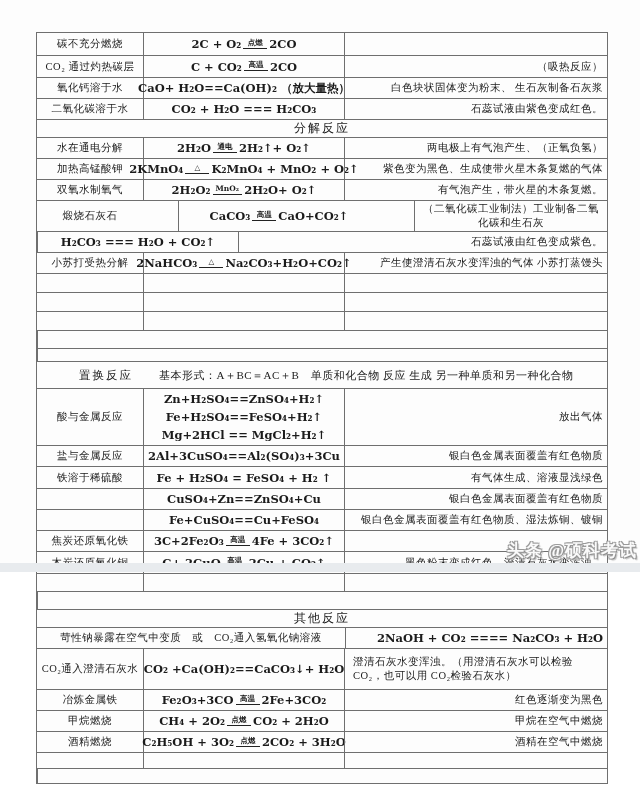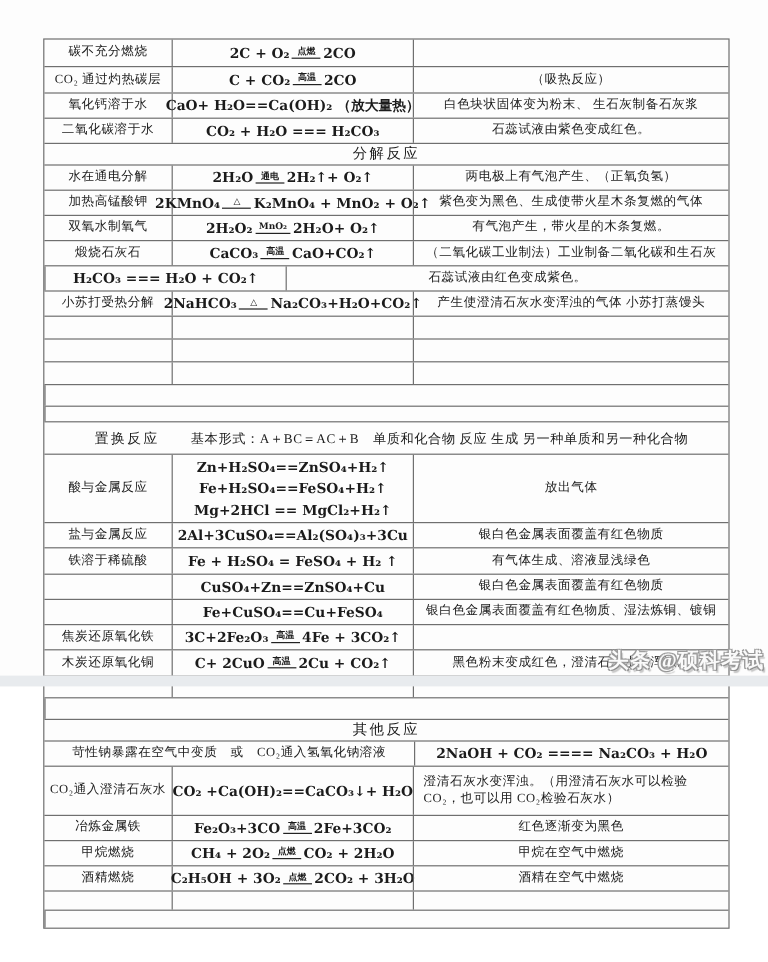--- a/index.html
+++ b/index.html
@@ -12,21 +12,21 @@
   .chem-table{position:absolute; left:36px; top:32px; width:572px;
       border:1px solid var(--line); background:var(--bg);}
   .row{display:flex; align-items:stretch; border-top:1px solid var(--line);}
   .row:first-child{border-top:none;}
   .cell{display:flex; align-items:center; justify-content:center;
       text-align:center; padding:1px 4px; font-size:10.5px; line-height:14px;
       letter-spacing:0.5px;}
   .c-name{width:106px; flex:0 0 106px;}
   .c-eq{width:201px; flex:0 0 201px; border-left:1px solid var(--line);
       flex-direction:column;}
-  .c-note{flex:1 1 auto; border-left:1px solid var(--line);}
+  .c-note{flex:1 1 auto; border-left:1px solid var(--line);justify-content:flex-end;}
   .c-merged{width:308px; flex:0 0 308px;}
   .note-left{justify-content:flex-start; text-align:left; padding-left:8px;}
   .eq-line{font-family:"DejaVu Serif","Liberation Serif",serif;
       font-weight:bold; font-size:11.5px; line-height:18px; letter-spacing:0;
       display:flex; align-items:center; justify-content:center; white-space:nowrap;}
   .cond{display:inline-flex; flex-direction:column; align-items:center;
       margin:0 2px; transform:translateY(-1px);}
   .cond-t{display:block; font-size:7.5px; line-height:9px; font-weight:bold;
       letter-spacing:0; padding:0 3px 1px; border-bottom:1.4px solid #222;
       min-width:24px; text-align:center;}
@@ -152,21 +152,21 @@
             <div class="cond">
               <span class="cond-t">MnO₂</span>
             </div>
             <span>2H₂O+ O₂↑</span>
           </div>
         </div>
         <div class="cell c-note">
           <span>有气泡产生，带火星的木条复燃。</span>
         </div>
       </div>
-      <div class="row" style="min-height: 20px;">
+      <div class="row" style="min-height: 20px; gap: 35px;">
         <div class="cell c-name">
           <span>煅烧石灰石</span>
         </div>
         <div class="cell c-eq">
           <div class="eq-line">
             <span>CaCO₃</span>
             <div class="cond">
               <span class="cond-t">高温</span>
             </div>
             <span>CaO+CO₂↑</span>

